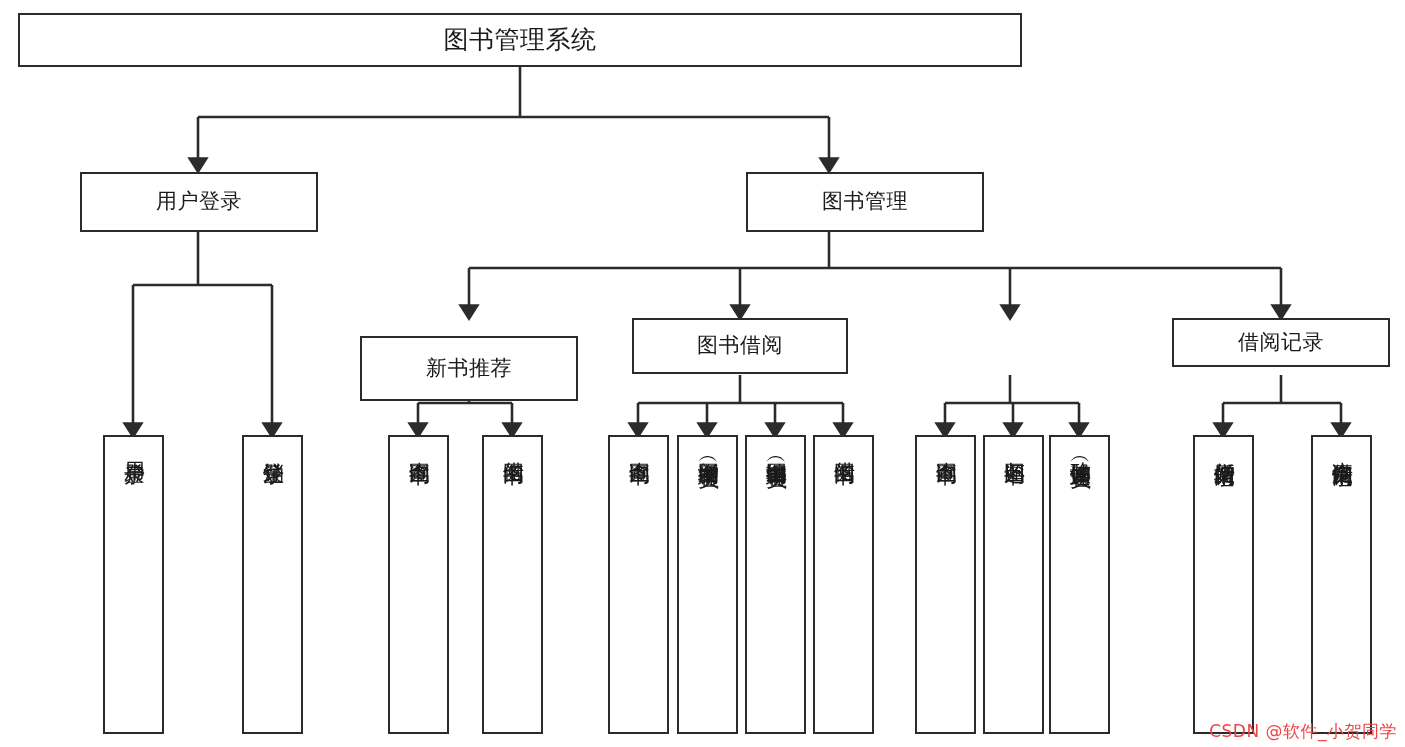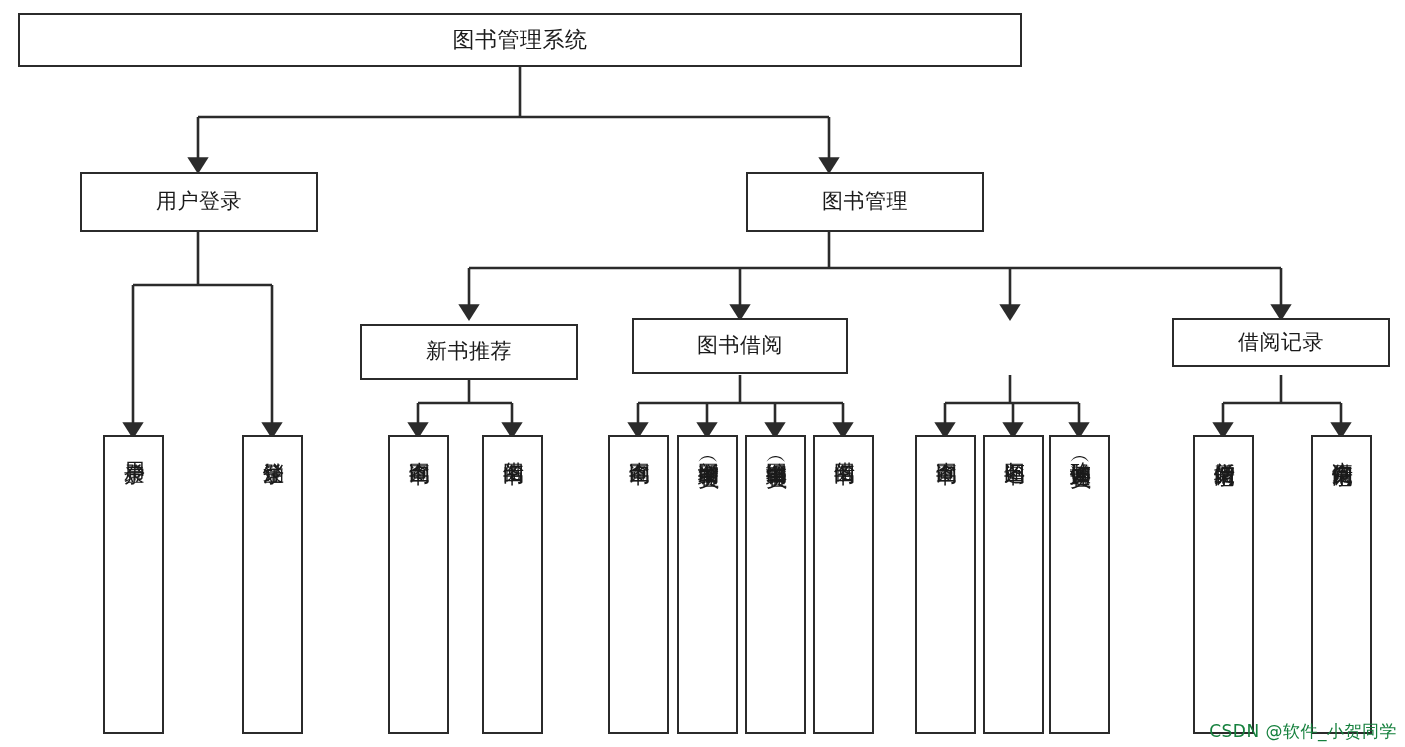--- a/index.html
+++ b/index.html
@@ -28,21 +28,21 @@
     justify-content: center;
     color: #1a1a1a;
   }
   .node.h-label {
     font-size: 21px;
     line-height: 1.2;
     letter-spacing: 0.5px;
     white-space: nowrap;
   }
   .node.root-node {
-    font-size: 22px;
+    font-size: 25px;
   }
   .node.leaf {
     align-items: flex-start;
     padding-top: 8px;
   }
   .vtext {
     writing-mode: vertical-rl;
     text-orientation: upright;
     font-size: 21px;
     line-height: 1.42;
@@ -56,21 +56,21 @@
     top: 0;
     width: 1405px;
     height: 747px;
     pointer-events: none;
   }
   .watermark {
     position: absolute;
     right: 8px;
     bottom: 4px;
     font-size: 17px;
-    color: #15803d;
+    color: #ef4444;
     letter-spacing: 0.5px;
     white-space: nowrap;
     font-family: "DejaVu Sans", "Liberation Sans", sans-serif;
   }
 </style>
 </head>
 <body>
 
 <div id="diagram-root">
 
@@ -129,21 +129,21 @@
   </div>
 
   <div class="node h-label" style="left:80px; top:172px; width:238px; height:60px;">
     <span>用户登录</span>
   </div>
 
   <div class="node h-label" style="left:746px; top:172px; width:238px; height:60px;">
     <span>图书管理</span>
   </div>
 
-  <div class="node h-label" style="left:360px; top:324px; width:218px; height:56px;">
+  <div class="node h-label" style="left:360px; top:336px; width:218px; height:65px;">
     <span>新书推荐</span>
   </div>
 
   <div class="node h-label" style="left:632px; top:318px; width:216px; height:56px;">
     <span>图书借阅</span>
   </div>
 
 
   <div class="node h-label" style="left:1172px; top:318px; width:218px; height:49px;">
     <span>借阅记录</span>

